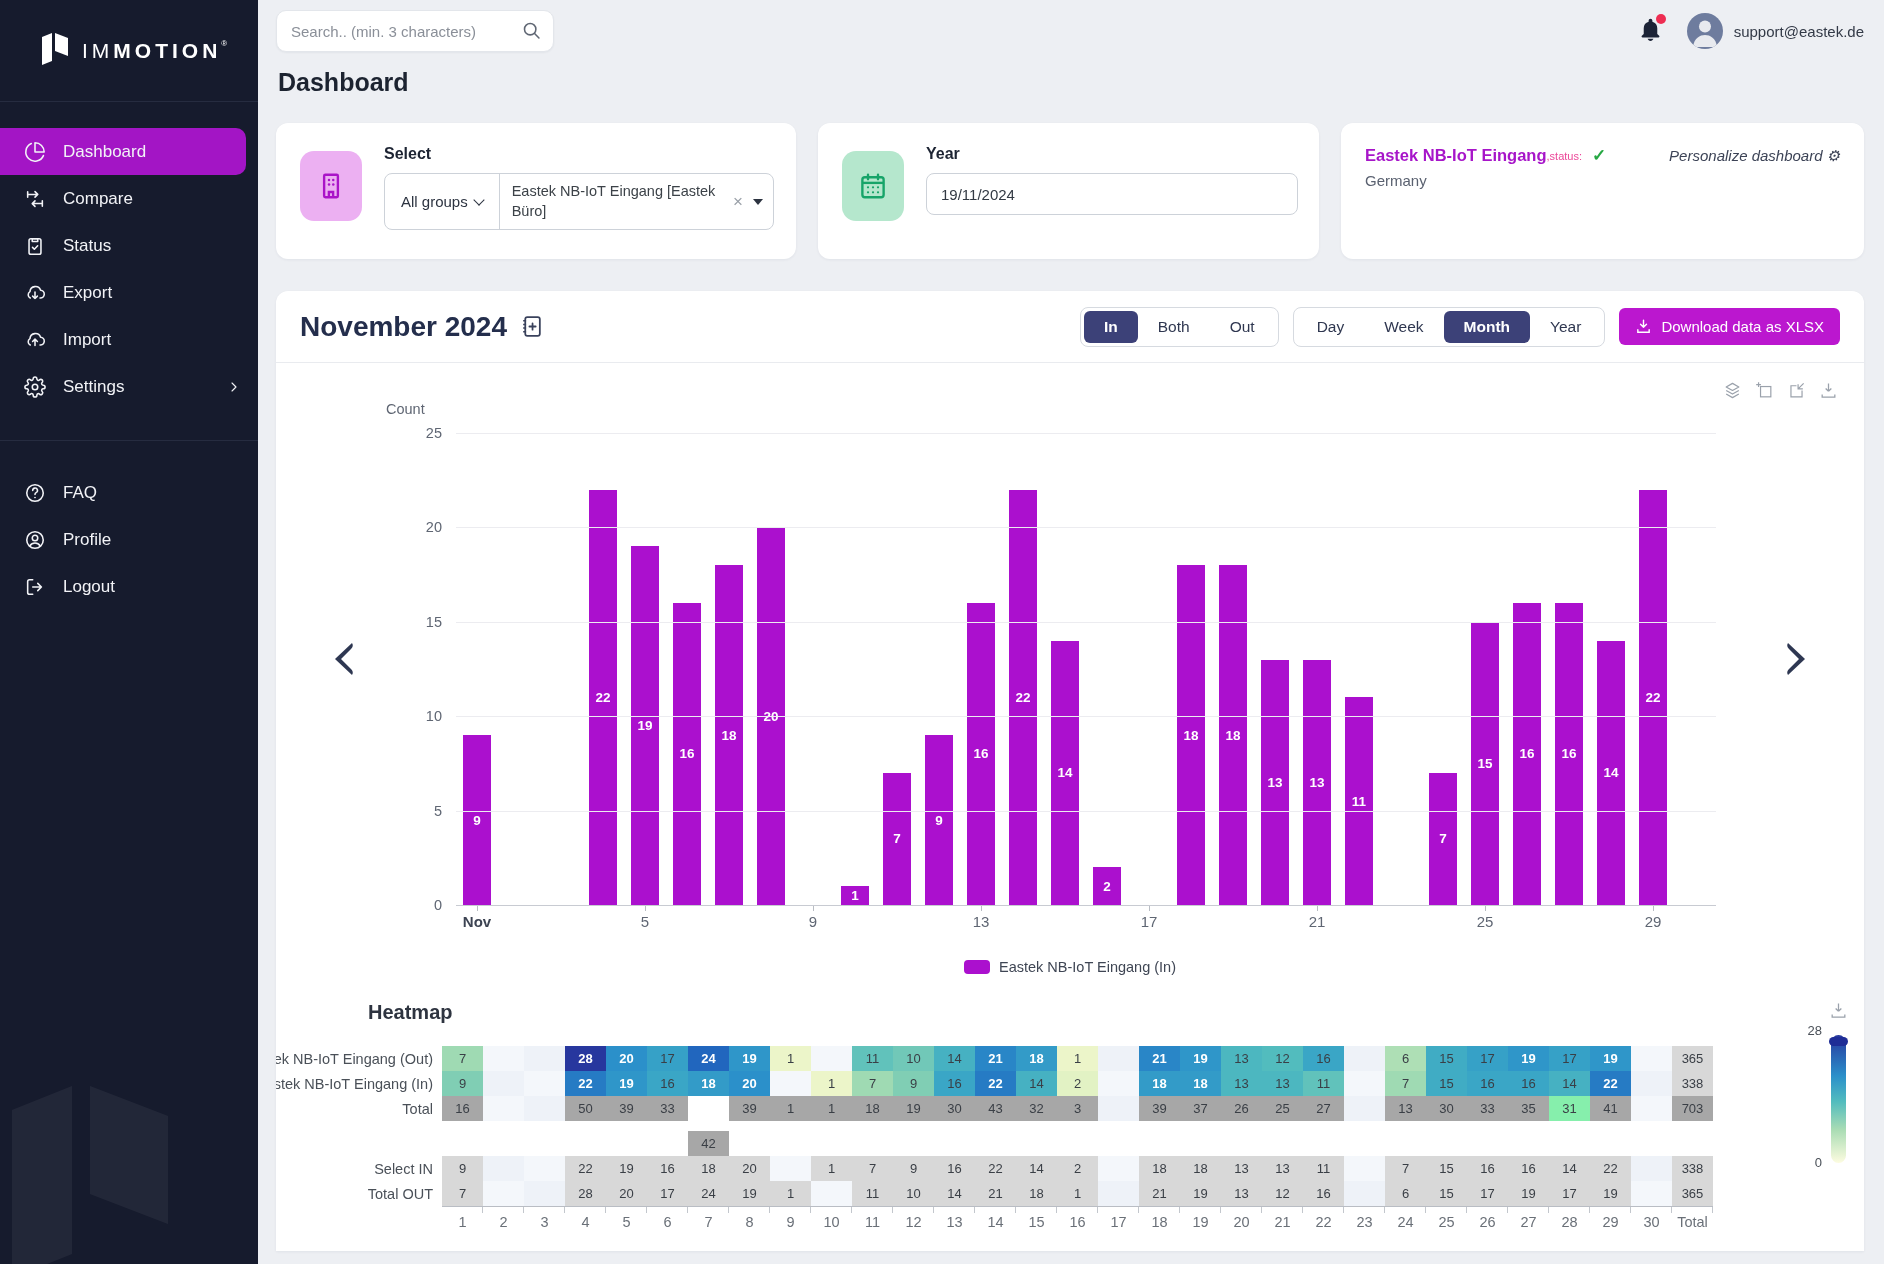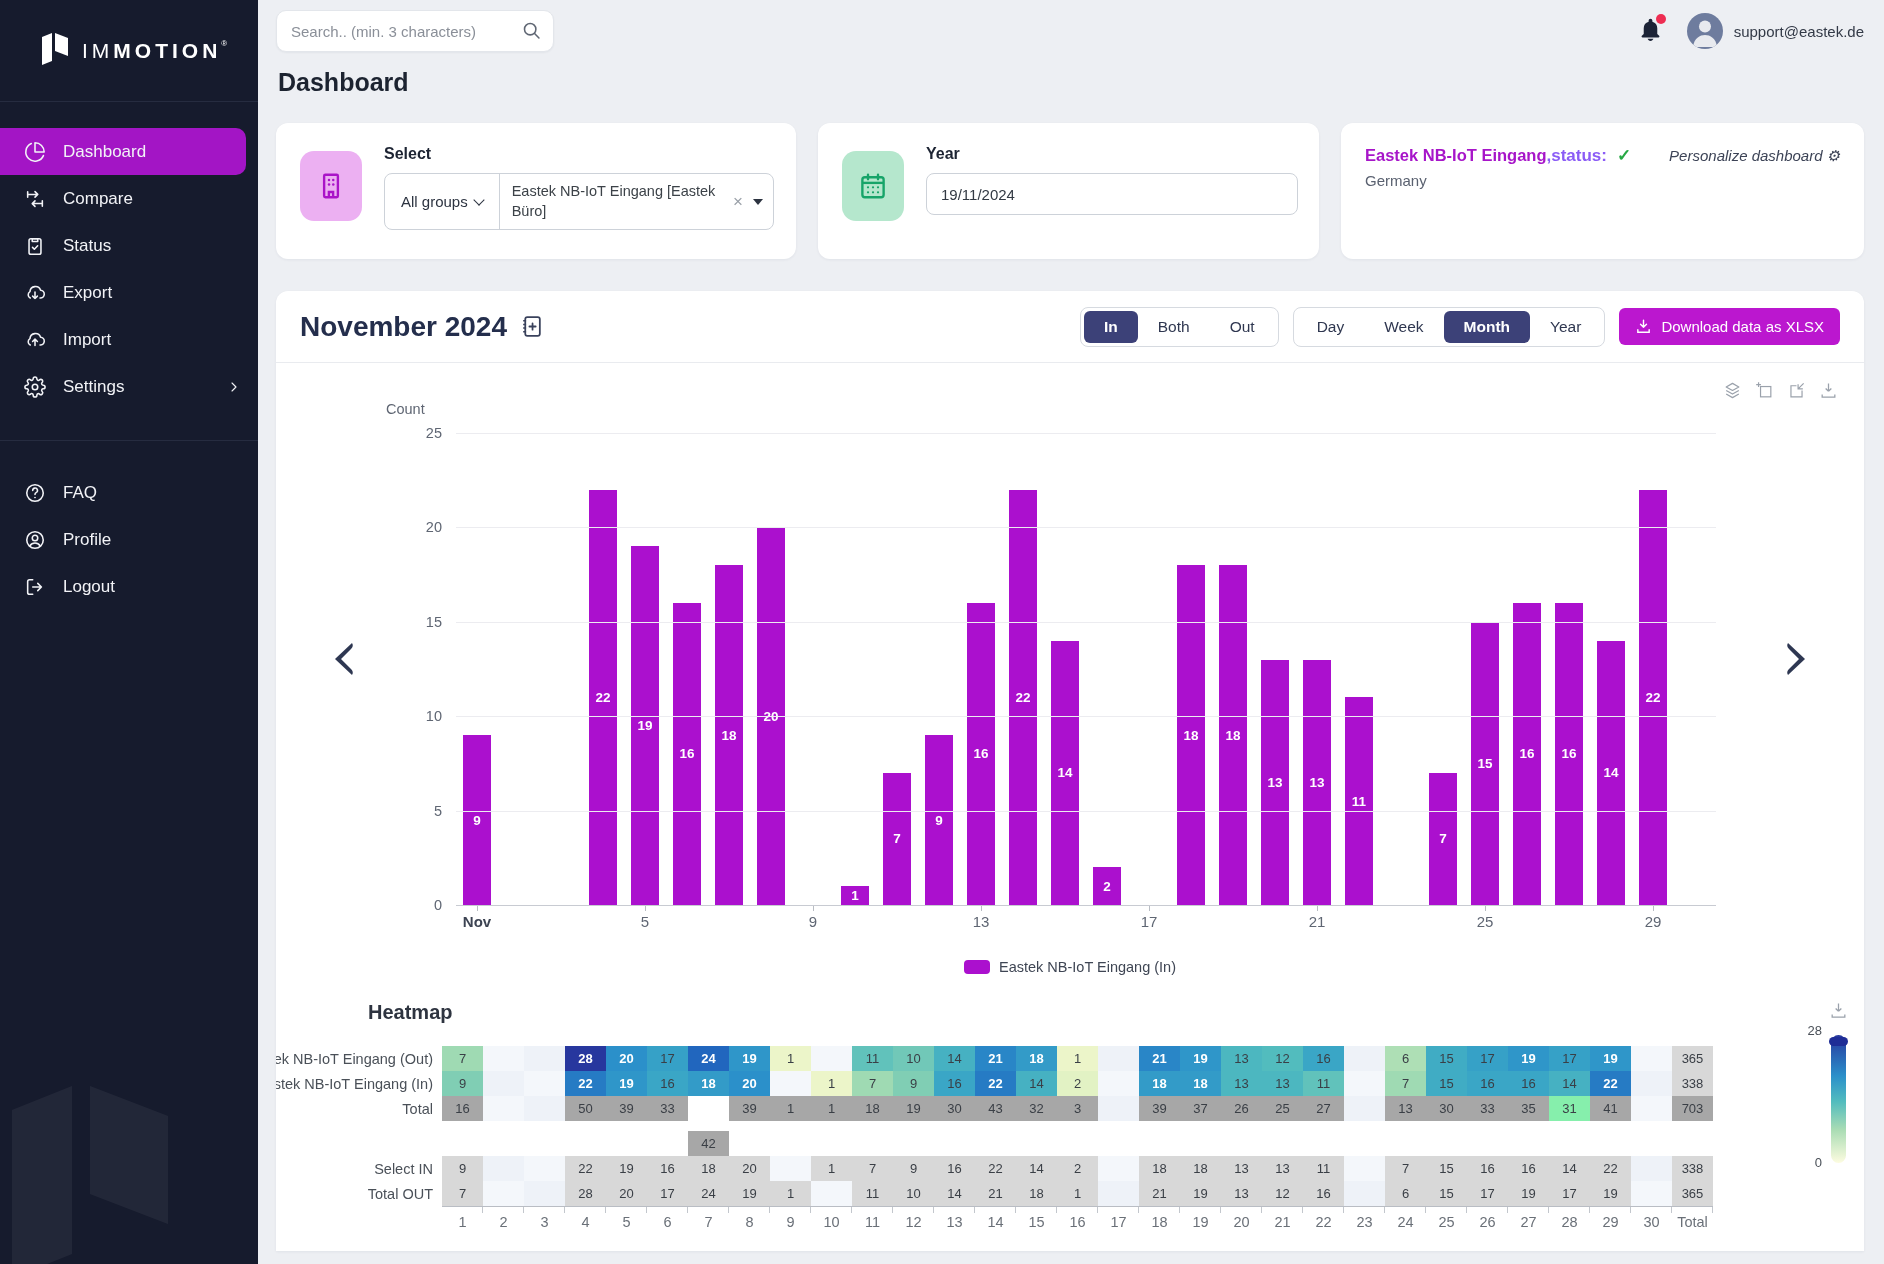--- a/index.html
+++ b/index.html
@@ -51,21 +51,21 @@
   .select-control { display:flex; align-items:stretch; border:1px solid #cdd2d9; border-radius:8px; width:390px; background:#fff; }
   .sc-group { display:flex; align-items:center; gap:7px; padding:0 16px; font-size:15px; color:#2c3340; border-right:1px solid #cdd2d9; cursor:pointer; white-space:nowrap; }
   .sc-device { flex:1; display:flex; align-items:center; padding:8px 10px 8px 12px; gap:8px; cursor:pointer; }
   .sc-device-text { flex:1; font-size:14.5px; color:#3c4248; line-height:1.35; }
   .sc-x { color:#9aa0a8; font-size:17px; cursor:pointer; padding:0 2px; }
   .caret-down { width:0; height:0; border-left:5px solid transparent; border-right:5px solid transparent; border-top:6px solid #2c3340; cursor:pointer; }
   .chev { width:8px; height:8px; border-right:1.8px solid #2c3340; border-bottom:1.8px solid #2c3340; transform:rotate(45deg); margin-top:-4px; }
   .date-input { width:372px; height:42px; border:1px solid #cdd2d9; border-radius:8px; display:flex; align-items:center; padding:0 14px; font-size:15px; color:#333a44; cursor:text; }
   .device-top { display:flex; align-items:center; }
   .device-name { font-size:16.5px; font-weight:bold; color:#a715c9; }
-  .device-status { font-size:17px; color:#8b5cf6; font-weight:bold; }
+  .device-status { font-size:11px; color:#ec4899; font-weight:normal; }
   .device-check { color:#27a844; font-size:17px; font-weight:bold; margin-left:10px; }
   .personalize { margin-left:auto; display:flex; align-items:center; gap:4px; cursor:pointer; }
   .personalize span { font-style:italic; font-size:15px; color:#3c4356; }
   .gear-glyph { font-size:19px; color:#2a3245; line-height:1; }
   .device-country { font-size:15px; color:#5a6170; margin-top:6px; }
 
   
   .panel { margin-top:32px; background:#fff; border-radius:12px 12px 0 0; box-shadow:0 1px 3px rgba(20,30,60,.06); height:960px; position:relative; }
   .panel-header { display:flex; align-items:center; height:72px; padding:0 24px; border-bottom:1px solid #e9ebef; }
   .panel-title { font-size:28px; font-weight:bold; color:#242e4c; }

